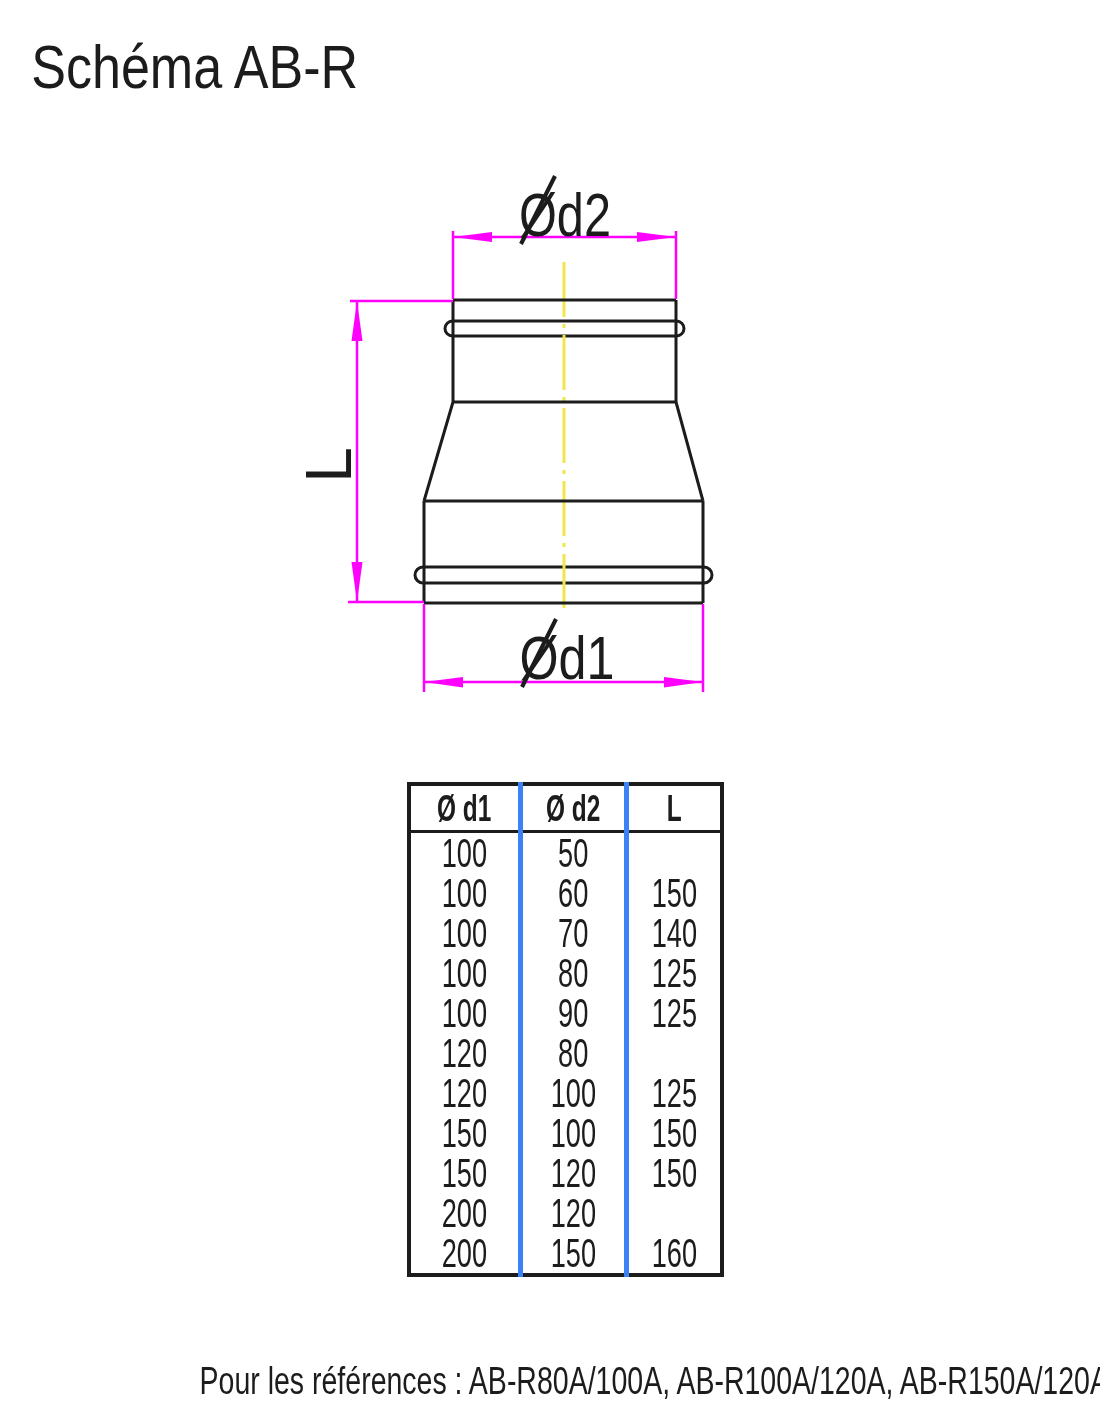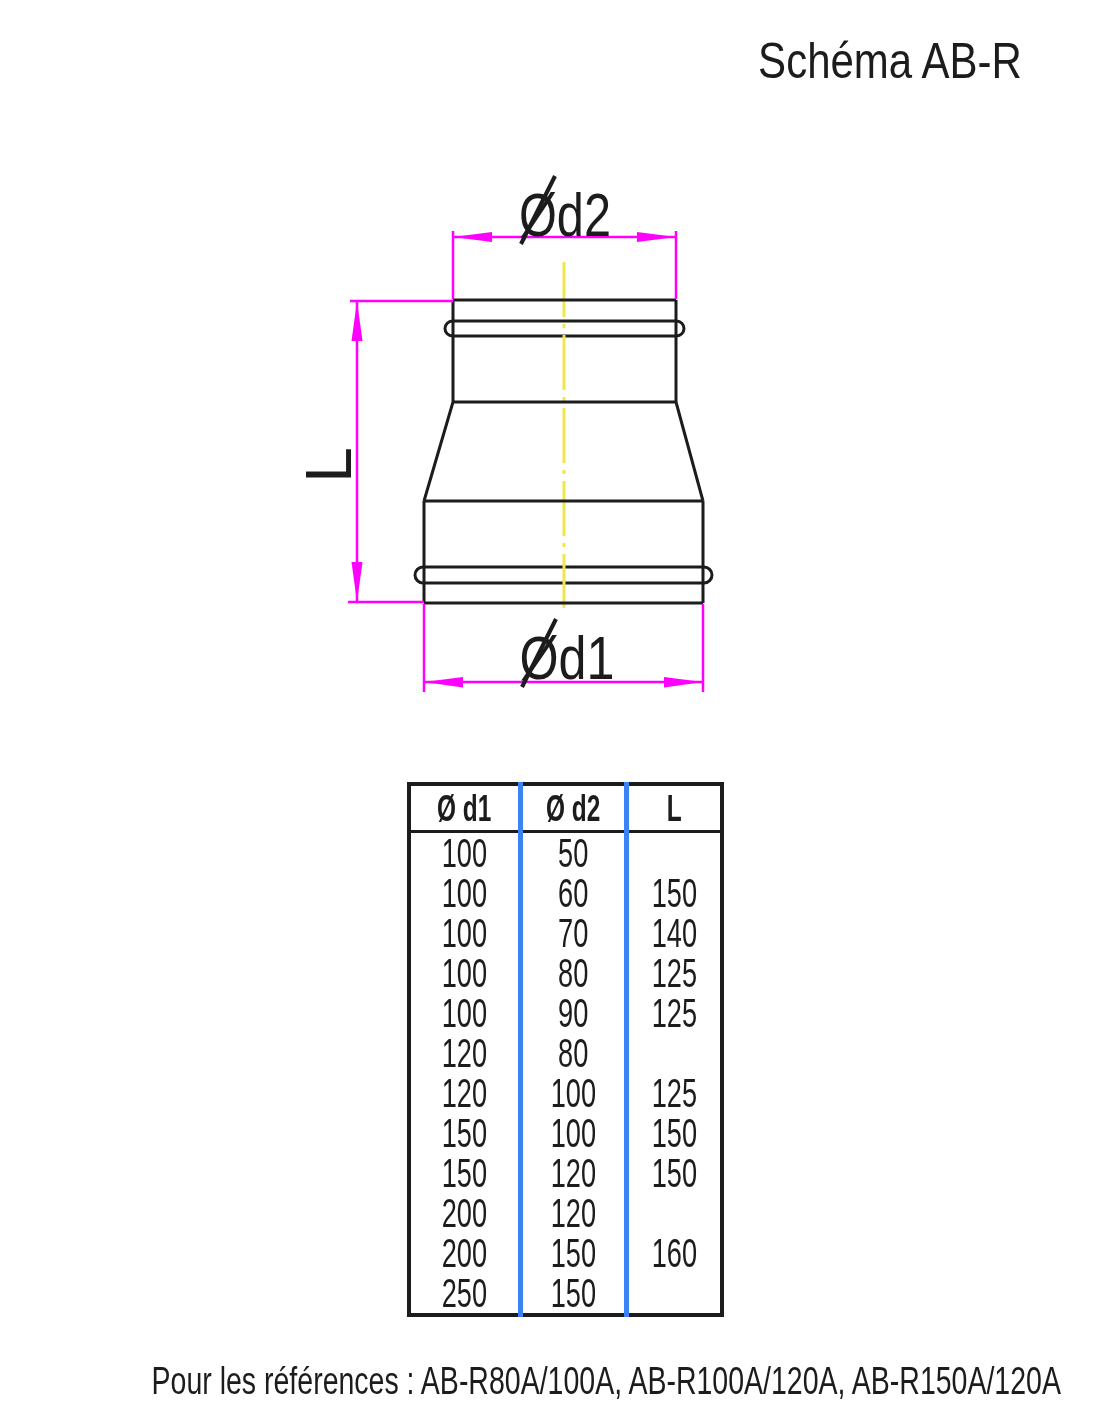--- a/index.html
+++ b/index.html
@@ -6,22 +6,22 @@
   body {
     width:1100px; height:1422px;
     background:#ffffff;
     font-family:"Liberation Sans", sans-serif;
     color:#1c1c1c;
     position:relative;
     overflow:hidden;
   }
   .page-title{
     position:absolute; top:36px; left:0; width:1047px;
-    text-align:right; line-height:1;
-    font-size:50px; font-weight:400; white-space:nowrap;
+    text-align:left; line-height:1;
+    font-size:62px; font-weight:400; white-space:nowrap;
   }
   .page-title .cx-title{
     display:inline-block; transform:scaleX(0.84); transform-origin:50% 50%;
     white-space:nowrap;
   }
   .diagram-svg{ position:absolute; top:150px; left:0; }
   .diagram-svg text{
     font-family:"Liberation Sans", sans-serif;
     fill:#1c1c1c;
   }
@@ -45,21 +45,21 @@
   .cx-h{
     display:inline-block; transform:scaleX(0.66); transform-origin:50% 50%;
     font-size:37px; font-weight:700; white-space:nowrap; line-height:1;
   }
   .cx-n{
     display:inline-block; transform:scaleX(0.68); transform-origin:50% 50%;
     font-size:40px; font-weight:400; white-space:nowrap; line-height:1;
   }
   .page-footer{
     position:absolute; top:1362px; left:0; width:877px;
-    text-align:left; line-height:1; white-space:nowrap;
+    text-align:left; line-height:1; white-space:nowrap;padding-left:48px;
   }
   .page-footer .cx-f{
     display:inline-block; transform:scaleX(0.75); transform-origin:50% 50%;
     font-size:38px; white-space:nowrap;
   }
 </style>
 </head>
 <body>
 
 <div class="page-title">
@@ -174,23 +174,18 @@
     <tr>
       <td><span class="cx-n">200</span></td>
       <td><span class="cx-n">120</span></td>
       <td><span class="cx-n"></span></td>
     </tr>
     <tr>
       <td><span class="cx-n">200</span></td>
       <td><span class="cx-n">150</span></td>
       <td><span class="cx-n">160</span></td>
     </tr>
-    <tr>
-      <td><span class="cx-n">250</span></td>
-      <td><span class="cx-n">150</span></td>
-      <td><span class="cx-n"></span></td>
-    </tr>
   </tbody>
 </table>
 
 <div class="page-footer">
   <span class="cx-f">Pour les références : AB-R80A/100A, AB-R100A/120A, AB-R150A/120A</span>
 </div>
 
 </body></html>

